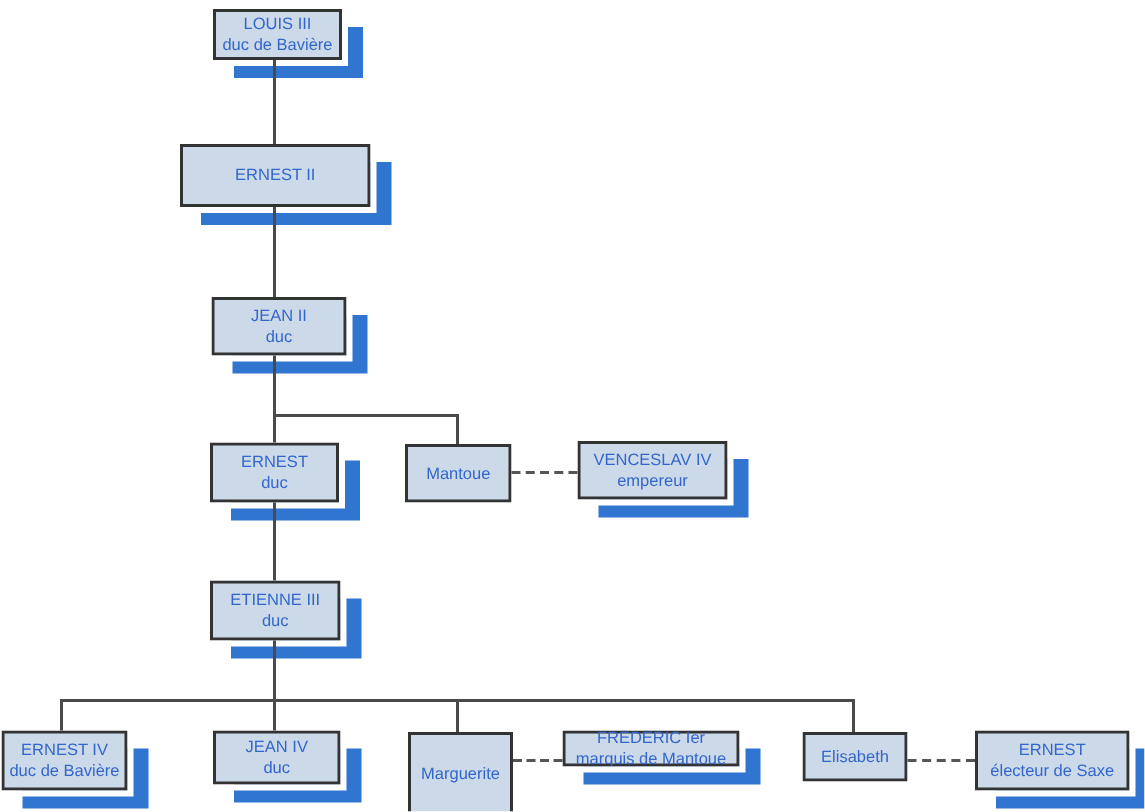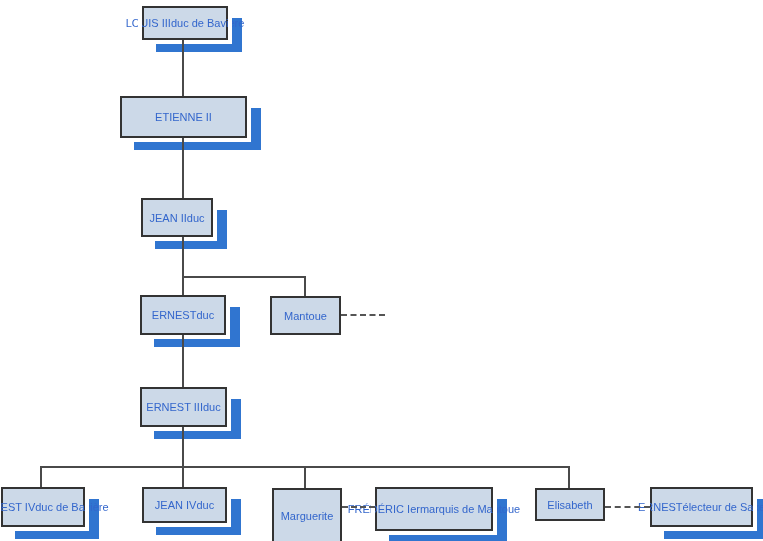--- a/index.html
+++ b/index.html
@@ -9,21 +9,21 @@
     background:var(--background,#fff);
     overflow:hidden;
     font-family:"Liberation Sans","DejaVu Sans",sans-serif;
   }
   .node{
     position:absolute;
     box-sizing:border-box;
     background:var(--box-fill,#ccd9e8);
     border:2px solid var(--box-border,#333);
     outline:4px solid #fff; 
-    display:flex;flex-direction:row;align-items:center;justify-content:center;
+    display:flex;flex-direction:column;align-items:center;justify-content:center;
     text-align:center;
     color:var(--text,#3366cc);
     font-size:11px;line-height:14px;
     padding:1px 2px;
     cursor:pointer;
   }
   .node.shadowed{
     box-shadow:14px 12px 0 0 var(--box-shadow,#3075d0);
   }
   .node .nm,.node .tt{display:block;white-space:nowrap;}
@@ -35,60 +35,64 @@
 <body>
 
 <div class="canvas">
 
   <div class="node shadowed" style="left:142px;top:6px;width:86px;height:34px">
     <span class="nm">LOUIS III</span>
     <span class="tt">duc de Bavière</span>
   </div>
 
   <div class="node shadowed" style="left:120px;top:96px;width:127px;height:42px">
-    <span class="nm">ETIENNE II</span>
+    <span class="nm">ERNEST II</span>
   </div>
 
-  <div class="node shadowed" style="left:141px;top:198px;width:72px;height:39px">
+  <div class="node shadowed" style="left:141px;top:198px;width:90px;height:39px">
     <span class="nm">JEAN II</span>
     <span class="tt">duc</span>
   </div>
 
   <div class="node shadowed" style="left:140px;top:295px;width:86px;height:40px">
     <span class="nm">ERNEST</span>
     <span class="tt">duc</span>
   </div>
 
   <div class="node" style="left:270px;top:296px;width:71px;height:39px">
     <span class="nm">Mantoue</span>
     <span class="tt"></span>
   </div>
 
+  <div class="node shadowed" style="left:385px;top:294px;width:100px;height:39px">
+    <span class="nm">VENCESLAV IV</span>
+    <span class="tt">empereur</span>
+  </div>
 
   <div class="node shadowed" style="left:140px;top:387px;width:87px;height:40px">
-    <span class="nm">ERNEST III</span>
+    <span class="nm">ETIENNE III</span>
     <span class="tt">duc</span>
   </div>
 
   <div class="node shadowed" style="left:1px;top:487px;width:84px;height:40px">
     <span class="nm">ERNEST IV</span>
     <span class="tt">duc de Bavière</span>
   </div>
 
   <div class="node shadowed" style="left:142px;top:487px;width:85px;height:36px">
     <span class="nm">JEAN IV</span>
     <span class="tt">duc</span>
   </div>
 
   <div class="node" style="left:272px;top:488px;width:70px;height:56px">
     <span class="nm">Marguerite</span>
     <span class="tt"></span>
   </div>
 
-  <div class="node shadowed" style="left:375px;top:487px;width:118px;height:44px">
+  <div class="node shadowed" style="left:375px;top:487px;width:118px;height:24px">
     <span class="nm">FRÉDÉRIC Ier</span>
     <span class="tt">marquis de Mantoue</span>
   </div>
 
   <div class="node" style="left:535px;top:488px;width:70px;height:33px">
     <span class="nm">Elisabeth</span>
     <span class="tt"></span>
   </div>
 
   <div class="node shadowed" style="left:650px;top:487px;width:103px;height:40px">

